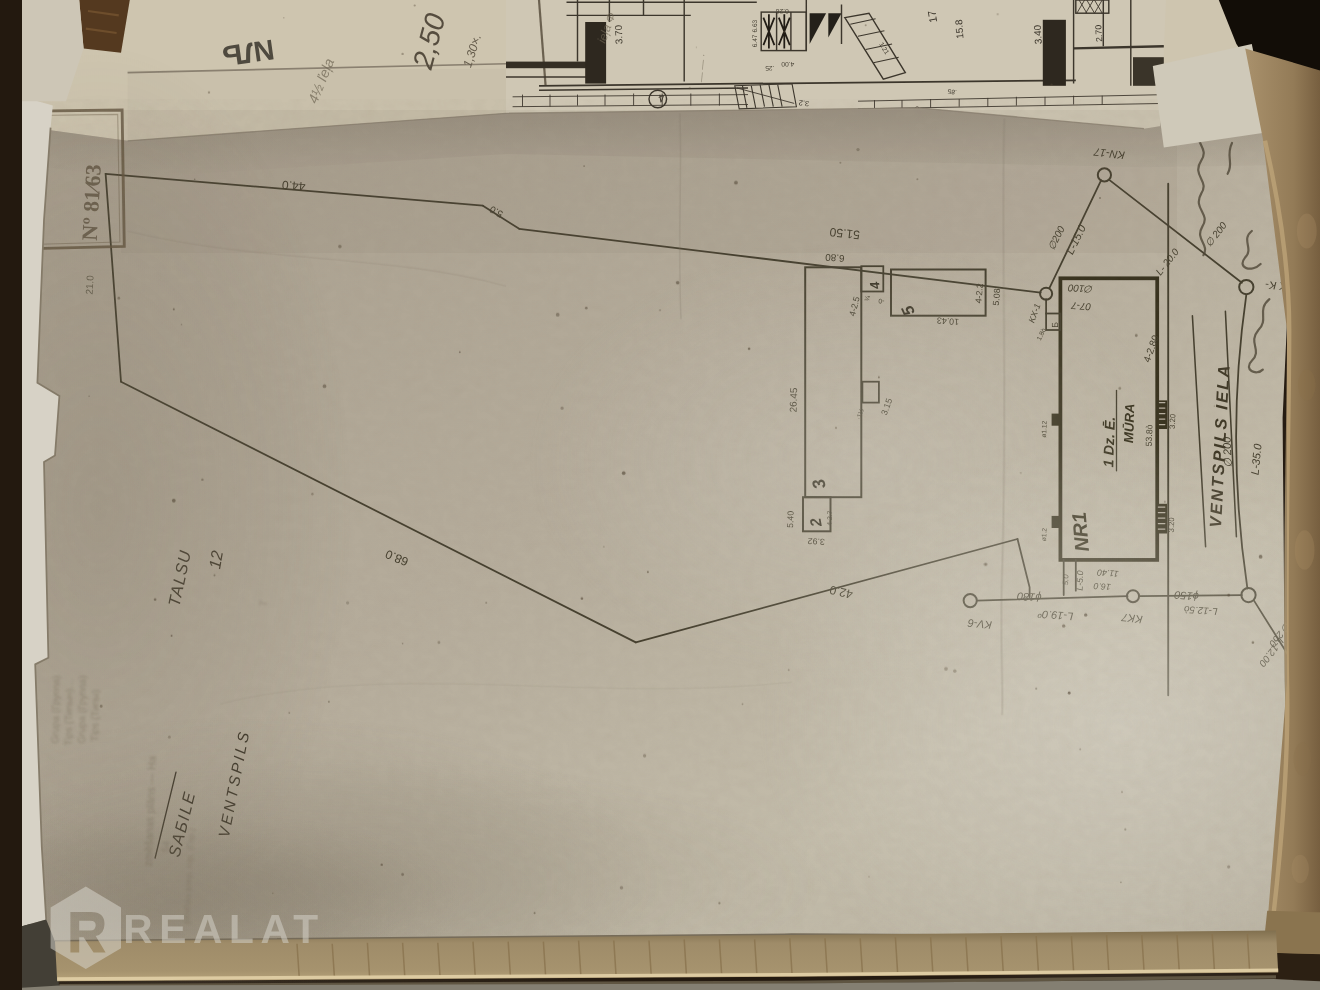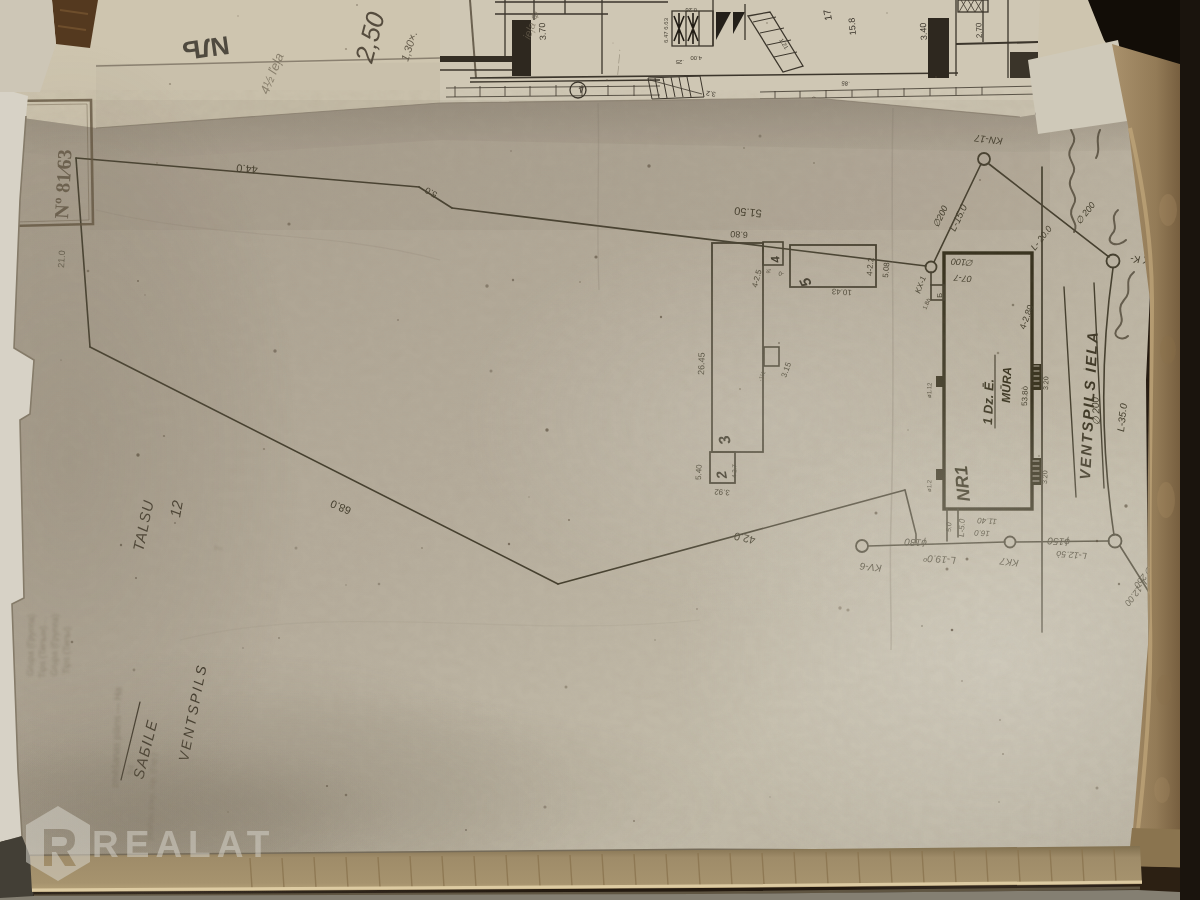--- a/index.html
+++ b/index.html
@@ -1,16 +1,16 @@
 <!DOCTYPE html>
 <html><head>
 <meta charset="utf-8">
 <style>
   html,body{margin:0;padding:0;background:#1a140d;}
-  #stage{position:relative;width:1180px;height:900px;overflow:hidden;background:#23190f;}
+  #stage{position:relative;width:1180px;height:900px;overflow:hidden;background:#23190f;padding-left:20px;}
   svg{display:block;}
   text{font-family:"Liberation Sans",sans-serif;}
 </style>
 </head>
 <body>
 <div id="stage">
 <svg width="1200" height="900" viewBox="0 0 1200 900">
 <defs>
   <linearGradient id="mainpaper" x1="0" y1="0" x2="1" y2="1">
     <stop offset="0" stop-color="#a89e8d"></stop>

